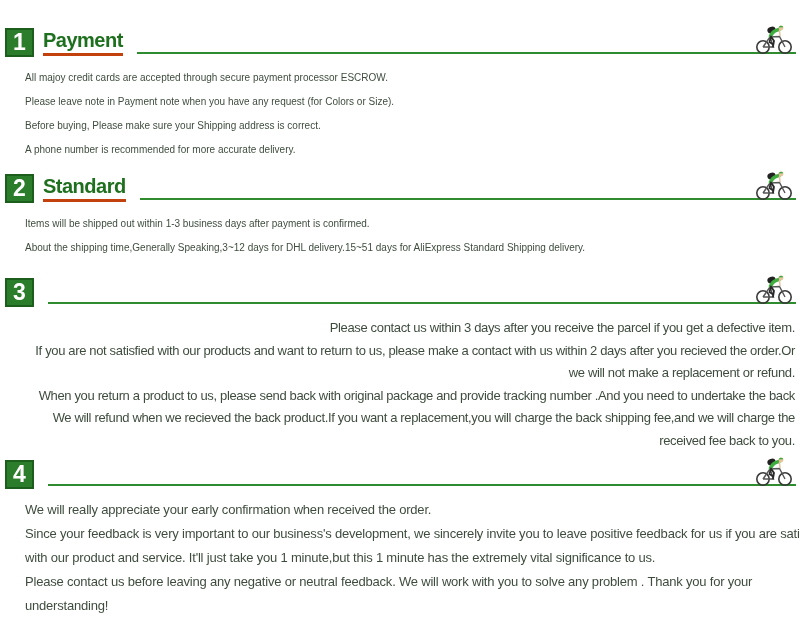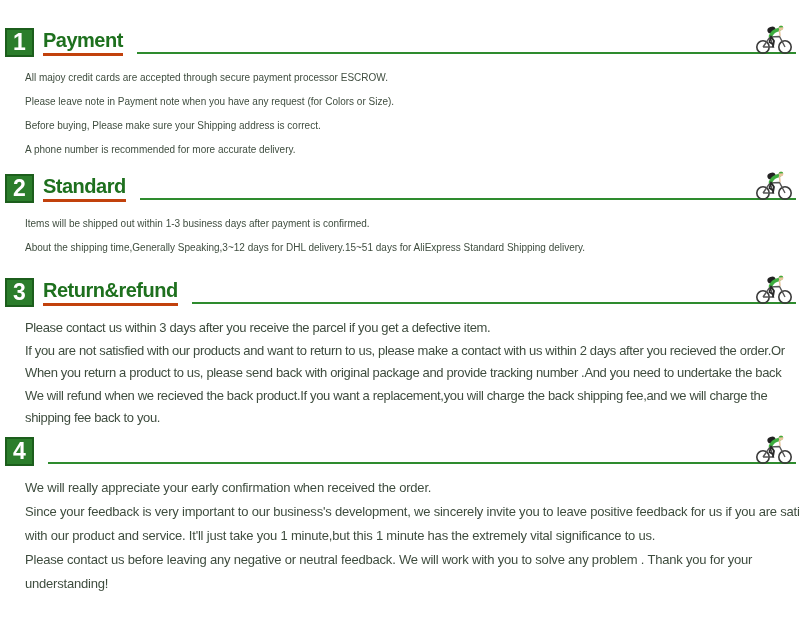--- a/index.html
+++ b/index.html
@@ -75,21 +75,21 @@
   .sec-body p { white-space: nowrap; }
 
   .sec.tight .sec-body {
     font-size: 13px;
     line-height: 22.5px;
     letter-spacing: -0.35px;
     padding-top: 9px;
   }
   .sec-shipment { margin-bottom: 16px; }
   .sec-return  { margin-bottom: 6px; }
-  .sec-return .sec-body { padding-top: 10px; }
+  .sec-return .sec-body { padding-top: 10px; text-align: right; }
   .sec-feedback .sec-body { font-size: 13px; line-height: 24px; letter-spacing: -0.2px; }
 </style>
 </head>
 <body>
 
 <div class="page">
 
   <section class="sec sec-payment">
     <div class="sec-header">
       <div class="num-box">
@@ -140,40 +140,40 @@
         <p>Items will be shipped out within 1-3 business days after payment is confirmed.</p>
         <p>About the shipping time,Generally Speaking,3~12 days for DHL delivery.15~51 days for AliExpress Standard Shipping delivery.</p>
       </div>
   </section>
 
   <section class="sec tight sec-return">
     <div class="sec-header">
       <div class="num-box">
         <span>3</span>
       </div>
-      <h2 class="sec-title">Return&amp;refund</h2>
       <div class="header-line"></div>
       <svg class="cyclist" viewBox="0 0 40 32">
         <circle cx="9" cy="24" r="6.2" fill="none" stroke="#3a3a3a" stroke-width="1.6"></circle>
         <circle cx="31" cy="24" r="6.2" fill="none" stroke="#3a3a3a" stroke-width="1.6"></circle>
         <path d="M9 24 L16 14 L25.5 13.5 L31 24 M16 14 L19.5 24 L9 24" fill="none" stroke="#555" stroke-width="1.4"></path>
         <ellipse cx="17.5" cy="7" rx="4.2" ry="3.2" fill="#222" transform="rotate(-20 17.5 7)"></ellipse>
         <path d="M16.5 13 Q19 7.5 25 6.5" fill="none" stroke="#3fae3f" stroke-width="3.6" stroke-linecap="round"></path>
         <circle cx="27" cy="5" r="2.4" fill="#e8c49c"></circle>
         <path d="M24.6 4.6 A2.5 2.5 0 0 1 29.3 4.2 Z" fill="#3fae3f"></path>
         <path d="M25.5 7.5 L26 12.5" fill="none" stroke="#e8c49c" stroke-width="1.5" stroke-linecap="round"></path>
         <path d="M17 13.5 L20 18 L19 23.5 M17 13.5 L15.5 19 L18.5 21" fill="none" stroke="#2a2a2a" stroke-width="1.8" stroke-linecap="round"></path>
       </svg>
     </div>
     <div class="sec-body">
         <p>Please contact us within 3 days after you receive the parcel if you get a defective item.</p>
         <p>If you are not satisfied with our products and want to return to us, please make a contact with us within 2 days after you recieved the order.Or</p>
+        <p>we will not make a replacement or refund.</p>
         <p>When you return a product to us, please send back with original package and provide tracking number .And you need to undertake the back</p>
         <p>We will refund when we recieved the back product.If you want a replacement,you will charge the back shipping fee,and we will charge the</p>
-        <p>shipping fee back to you.</p>
+        <p>received fee back to you.</p>
       </div>
   </section>
 
   <section class="sec sec-feedback">
     <div class="sec-header">
       <div class="num-box">
         <span>4</span>
       </div>
       <div class="header-line"></div>
       <svg class="cyclist" viewBox="0 0 40 32">

